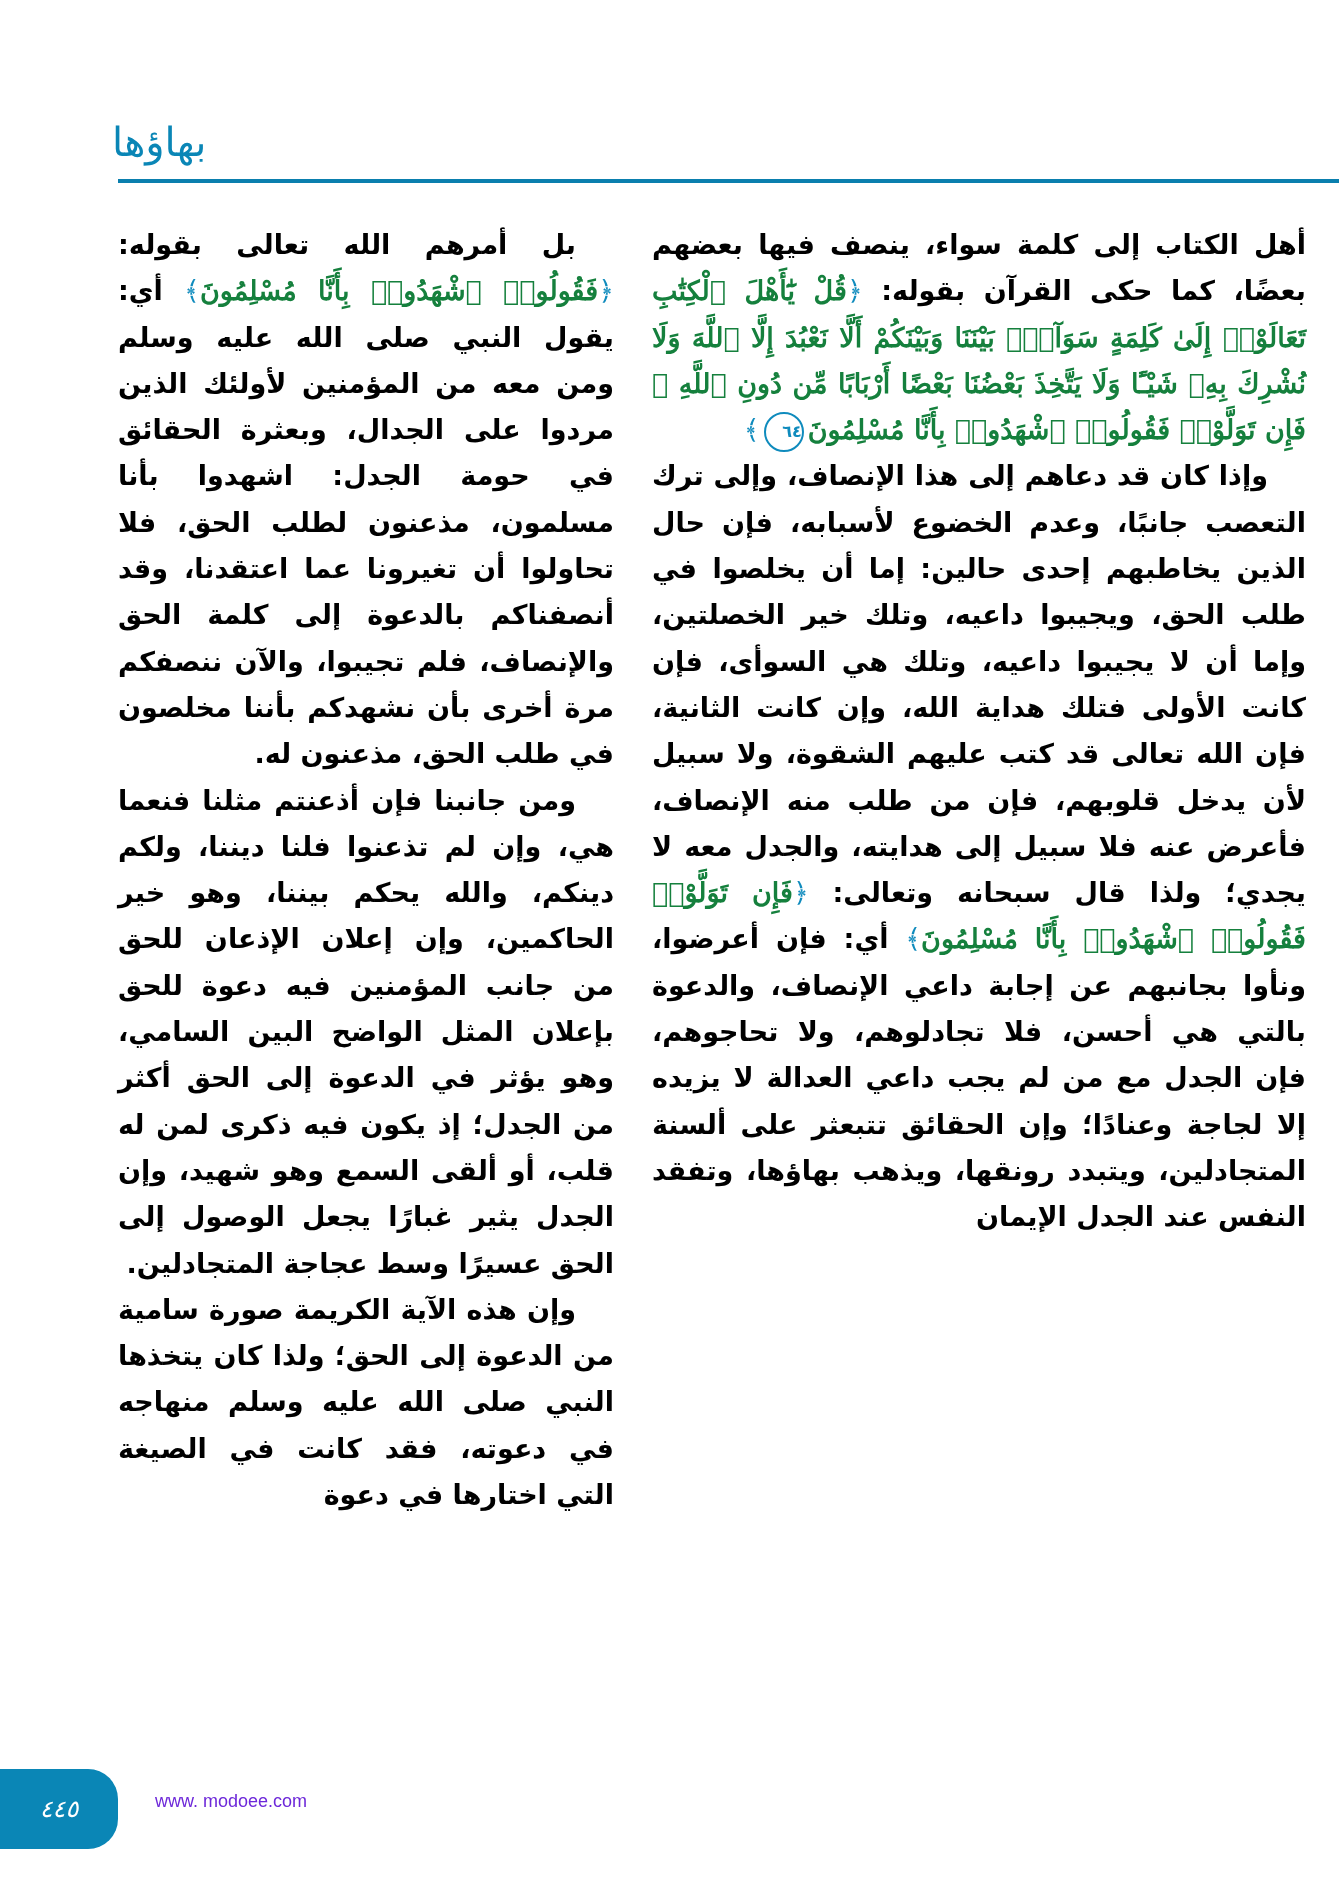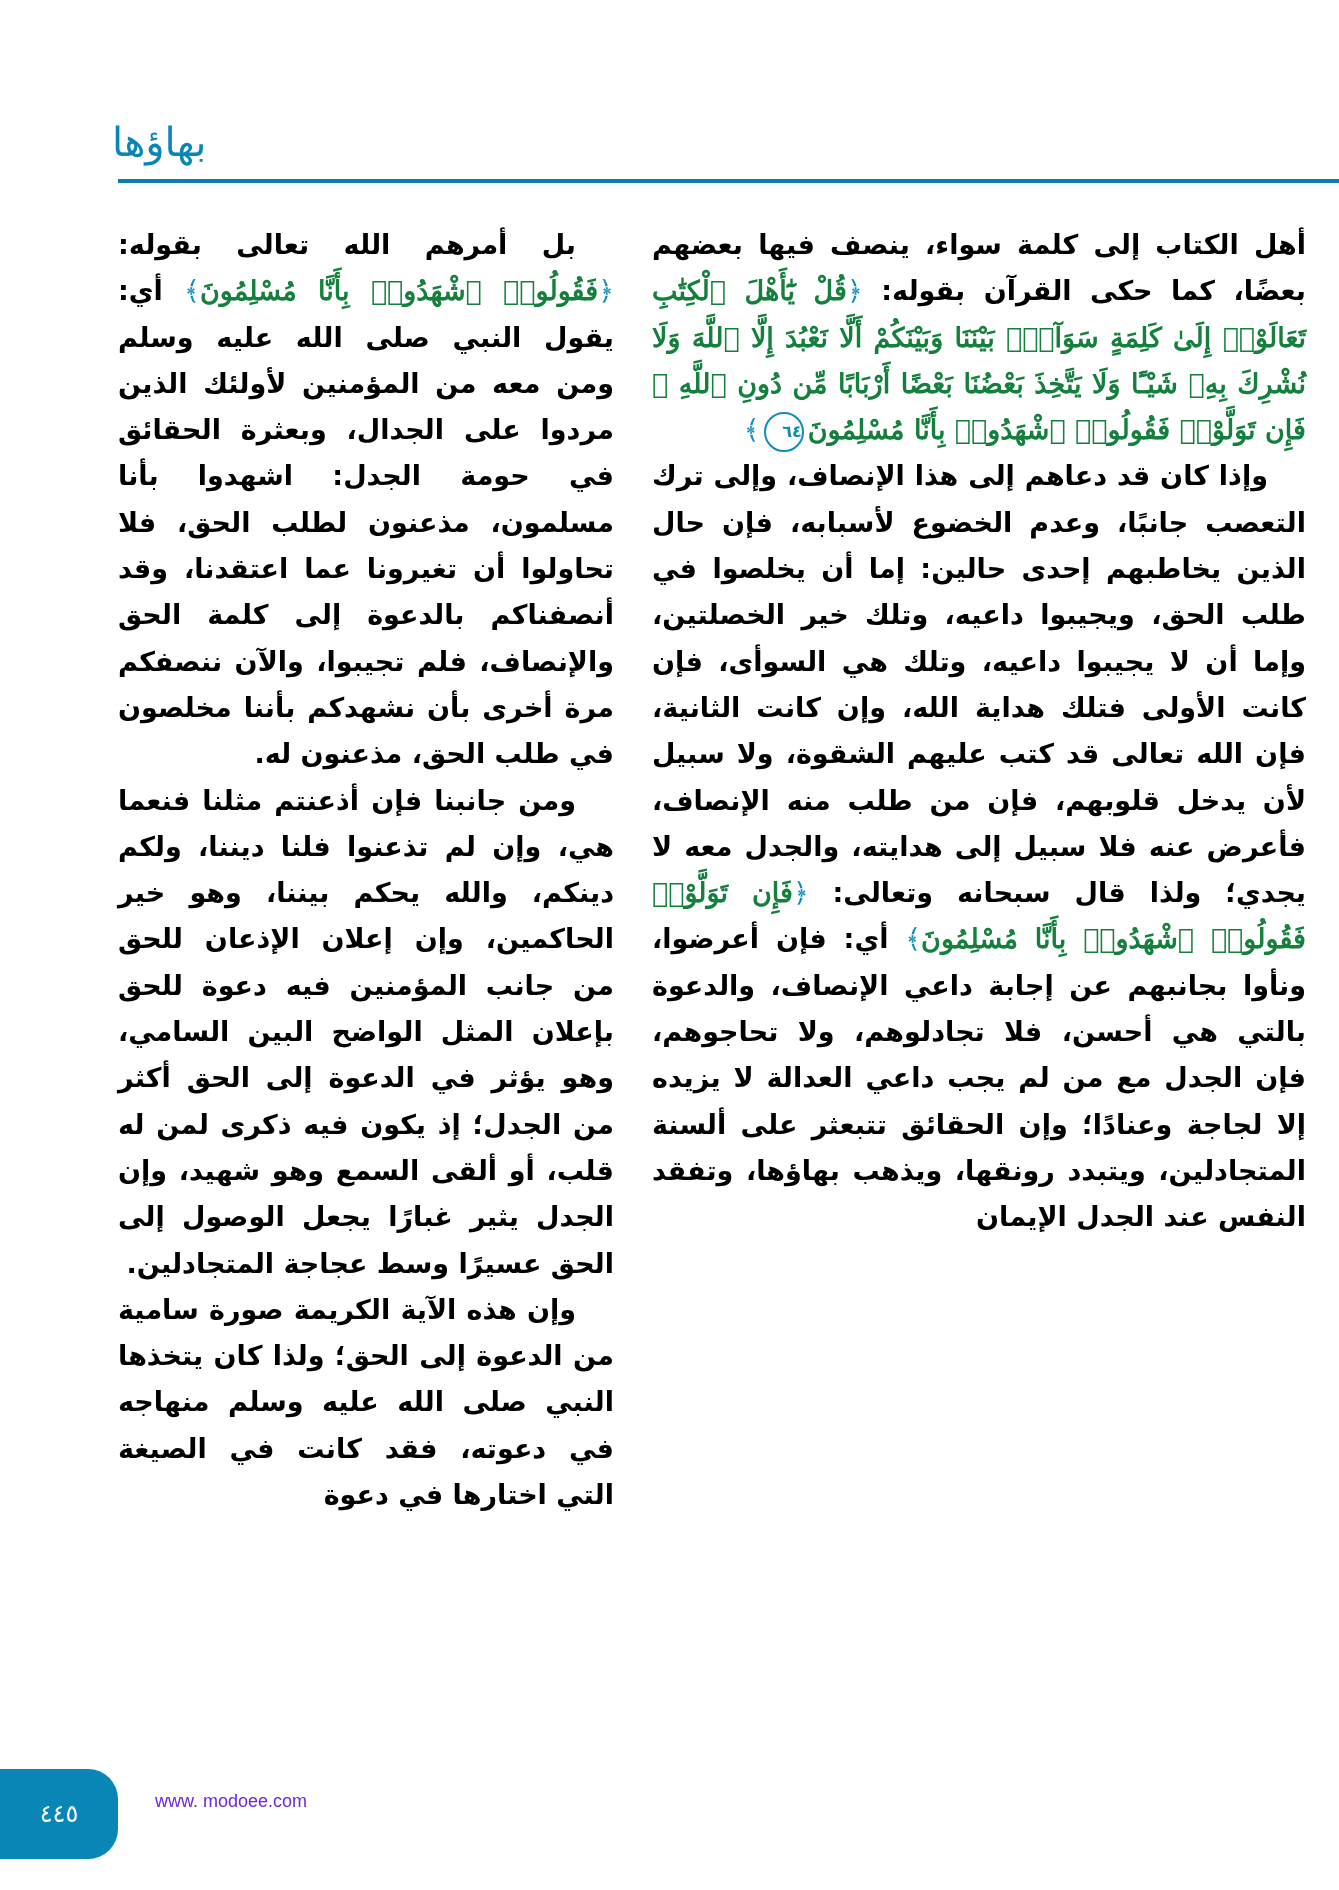--- a/index.html
+++ b/index.html
@@ -33,23 +33,23 @@
     .citation {
       font-family: "DejaVu Serif", serif; font-weight: normal; font-size: 22px;
       line-height: 46px; margin-bottom: 20px;
     }
     .ayah-num {
       display: inline-block; width: 36px; height: 36px; border: 2px solid #0f8bbd;
       border-radius: 50%; font-size: 16px; line-height: 36px; 
       color: #0f8bbd; vertical-align: middle; margin: 0 4px;
     }
     .page-badge {
-      position: absolute; left: 0; top: 1769px; width: 118px; height: 90px;
+      position: absolute; left: 0; top: 1769px; width: 118px; height: 80px;
       background: #0a86b6; border-radius: 0 30px 30px 0;
-      display: flex; align-items: center; justify-content: center;
+      display: flex; align-items: center; justify-content: center; font-style: italic;
     }
     .page-num {
       color: #ffffff; font-size: 24px; font-family: "DejaVu Sans", sans-serif;
       letter-spacing: 4px; direction: rtl;
     }
     .footer-url {
       position: absolute; left: 155px; top: 1791px;
       color: #6d28d9; font-family: "Liberation Sans", sans-serif; font-size: 18px;
     }
   </style>

